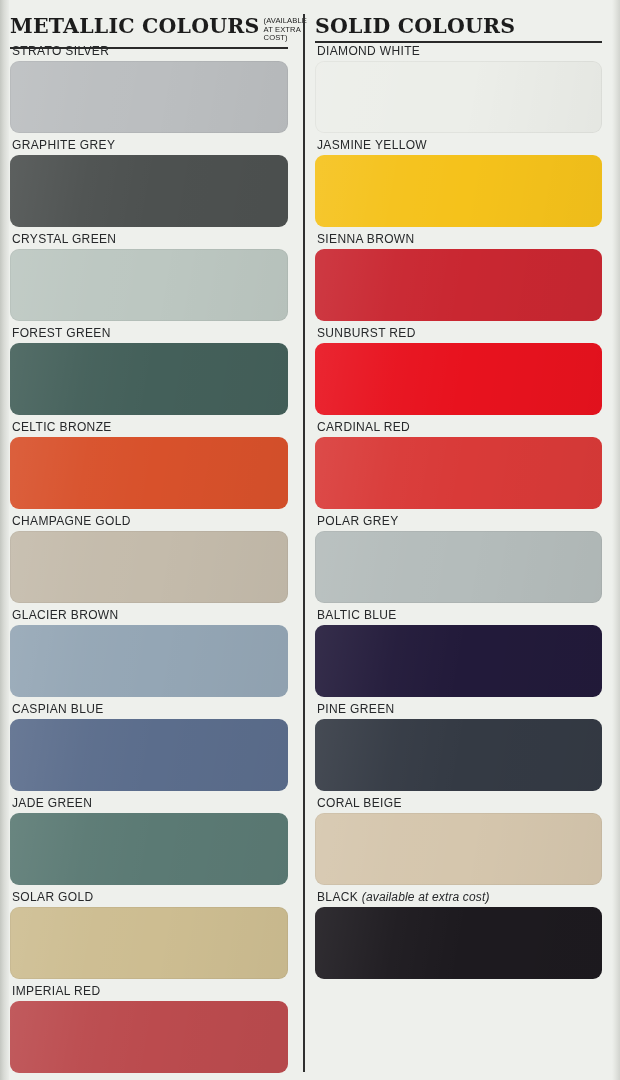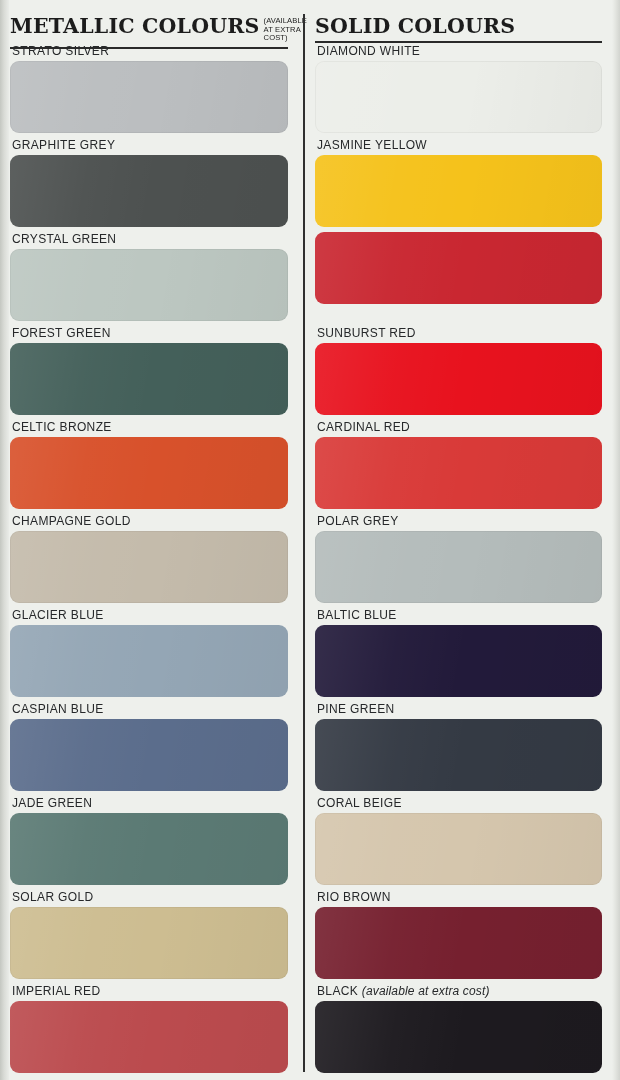--- a/index.html
+++ b/index.html
@@ -184,21 +184,21 @@
         </div>
         <div class="swatch-row">
           <div class="swatch-label"><span>CELTIC BRONZE</span></div>
           <div class="swatch-chip" style="background: rgb(216, 81, 43);"></div>
         </div>
         <div class="swatch-row">
           <div class="swatch-label"><span>CHAMPAGNE GOLD</span></div>
           <div class="swatch-chip pale" style="background: rgb(196, 187, 171);"></div>
         </div>
         <div class="swatch-row">
-          <div class="swatch-label"><span>GLACIER BLUE</span></div>
+          <div class="swatch-label"><span>GLACIER BROWN</span></div>
           <div class="swatch-chip" style="background: rgb(148, 166, 181);"></div>
         </div>
         <div class="swatch-row">
           <div class="swatch-label"><span>CASPIAN BLUE</span></div>
           <div class="swatch-chip" style="background: rgb(91, 109, 140);"></div>
         </div>
         <div class="swatch-row">
           <div class="swatch-label"><span>JADE GREEN</span></div>
           <div class="swatch-chip" style="background: rgb(91, 122, 116);"></div>
         </div>
@@ -224,20 +224,21 @@
     <div class="swatch-list">
         <div class="swatch-row">
           <div class="swatch-label"><span>DIAMOND WHITE</span></div>
           <div class="swatch-chip pale" style="background: rgb(236, 238, 233);"></div>
         </div>
         <div class="swatch-row">
           <div class="swatch-label"><span>JASMINE YELLOW</span></div>
           <div class="swatch-chip" style="background: rgb(245, 194, 27);"></div>
         </div>
         <div class="swatch-row">
+          <div class="swatch-label"><span>SIENNA BROWN</span></div>
           <div class="swatch-chip" style="background: rgb(201, 39, 49);"></div>
         </div>
         <div class="swatch-row">
           <div class="swatch-label"><span>SUNBURST RED</span></div>
           <div class="swatch-chip" style="background: rgb(232, 18, 30);"></div>
         </div>
         <div class="swatch-row">
           <div class="swatch-label"><span>CARDINAL RED</span></div>
           <div class="swatch-chip" style="background: rgb(217, 58, 56);"></div>
         </div>
@@ -251,23 +252,19 @@
         </div>
         <div class="swatch-row">
           <div class="swatch-label"><span>PINE GREEN</span></div>
           <div class="swatch-chip" style="background: rgb(52, 58, 68);"></div>
         </div>
         <div class="swatch-row">
           <div class="swatch-label"><span>CORAL BEIGE</span></div>
           <div class="swatch-chip pale" style="background: rgb(213, 198, 173);"></div>
         </div>
         <div class="swatch-row">
-          <div class="swatch-label"><span>RIO BROWN</span></div>
-          <div class="swatch-chip" style="background: rgb(118, 32, 47);"></div>
-        </div>
-        <div class="swatch-row">
           <div class="swatch-label"><span>BLACK</span> <span class="extra">(available at extra cost)</span></div>
           <div class="swatch-chip" style="background: rgb(29, 26, 31);"></div>
         </div>
       </div>
   </div>
 
 </div>
 
 </body></html>

